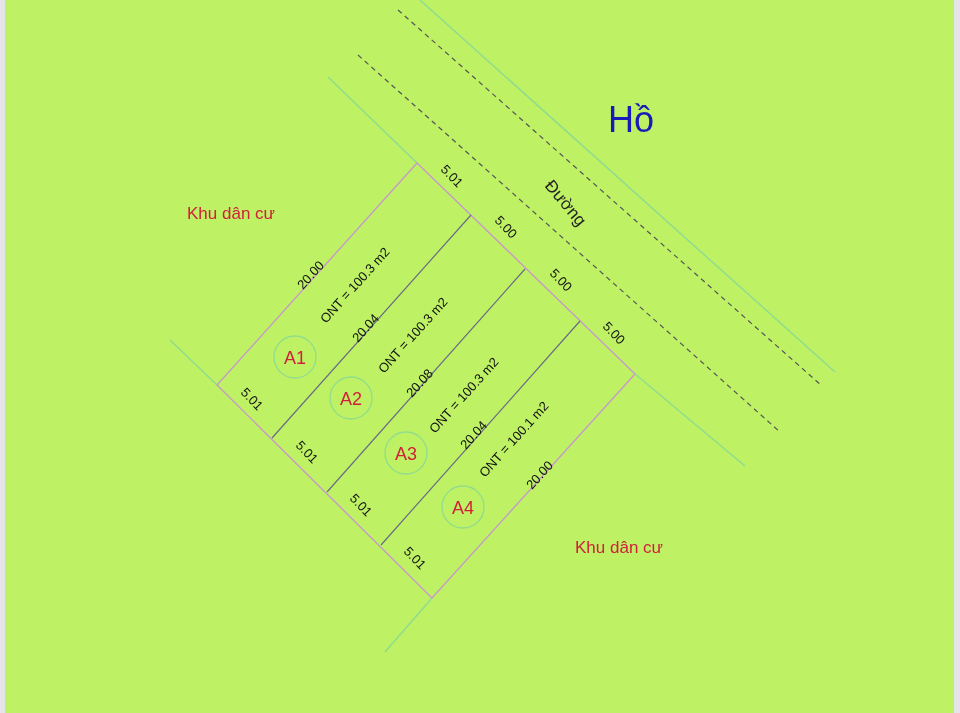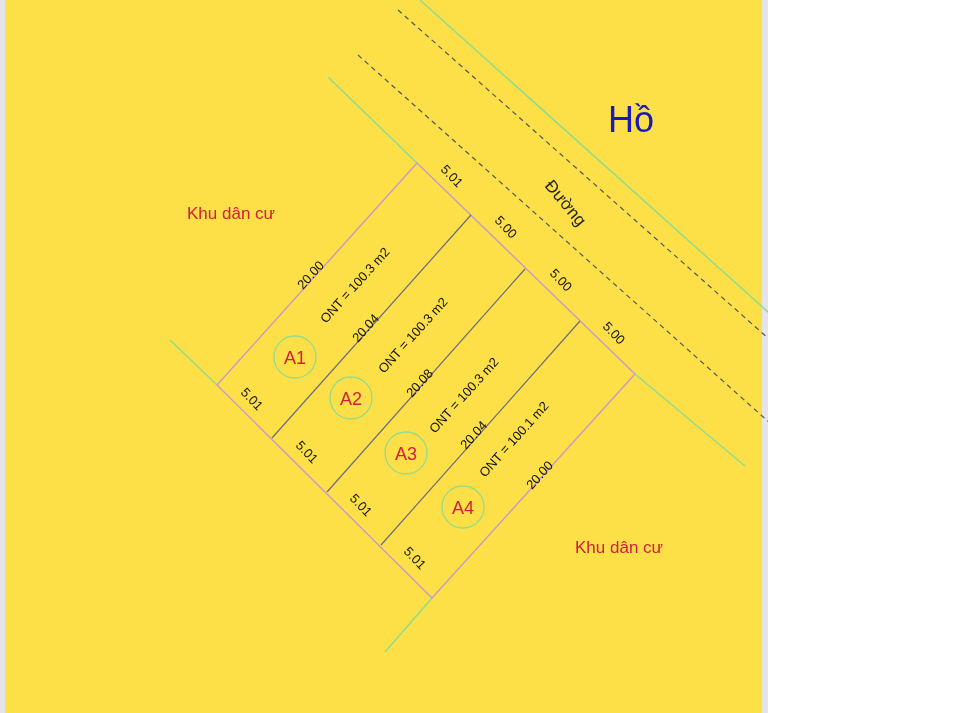--- a/index.html
+++ b/index.html
@@ -1,16 +1,16 @@
 <!DOCTYPE html>
 <html><head>
 <meta charset="utf-8">
 <style>
   html, body { margin:0; padding:0; background:#ffffff; }
-  #stage { position:relative; width:768px; height:713px; overflow:hidden; background:#fde047; font-family:"Liberation Sans", sans-serif; }
+  #stage { position:relative; width:960px; height:713px; overflow:hidden; background:#bef264; font-family:"Liberation Sans", sans-serif; }
   .edge-left { position:absolute; left:0; top:0; width:5px; height:713px; background:#e4e4ea; }
   .edge-right { position:absolute; right:0; top:0; width:6px; height:713px; background:#e4e4ea; }
   svg { position:absolute; left:0; top:0; }
   .lbl { font-family:"Liberation Sans", sans-serif; }
 </style>
 </head>
 <body>
 
 <div id="stage">
   <div class="edge-left"></div>

